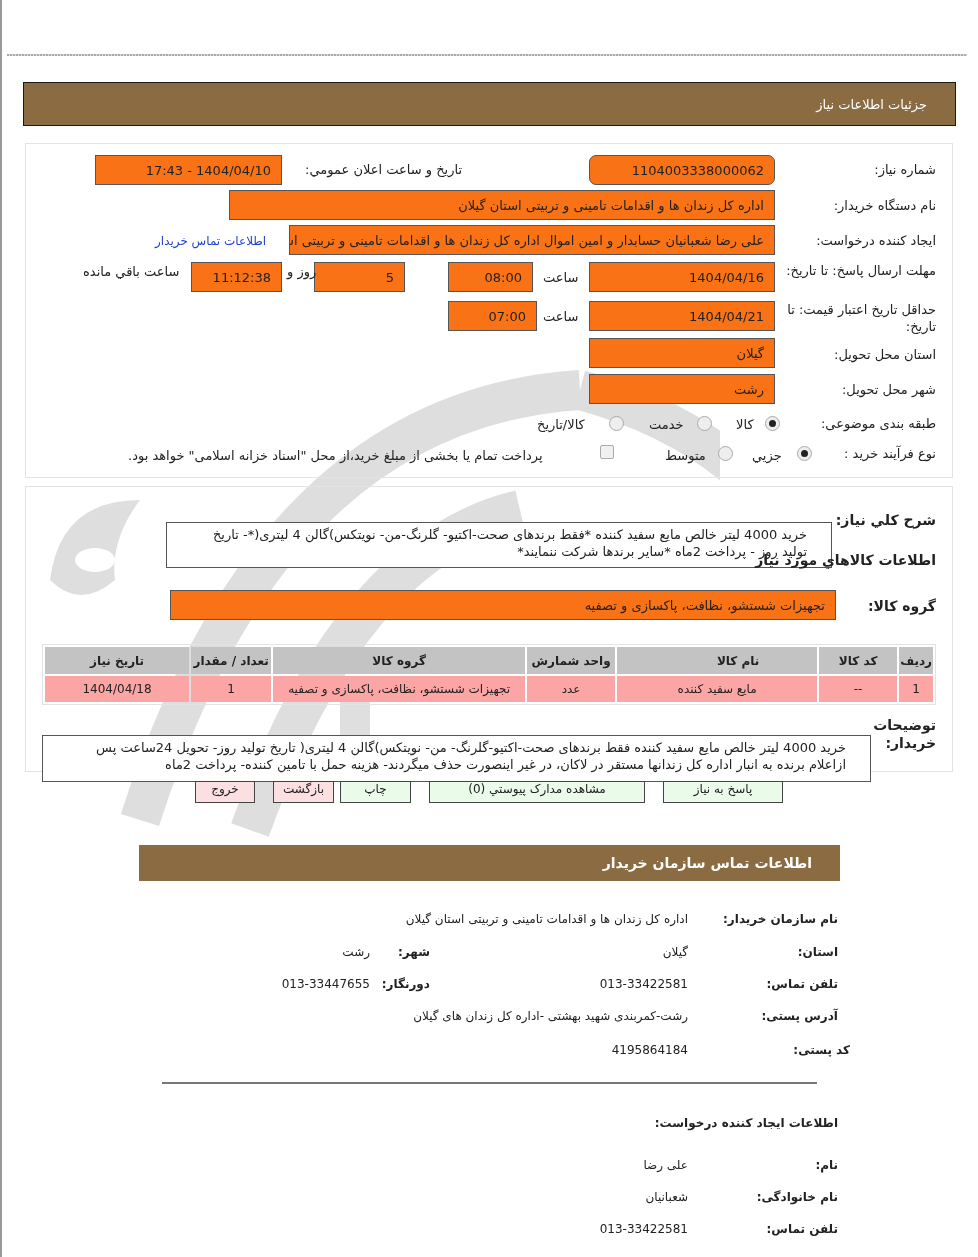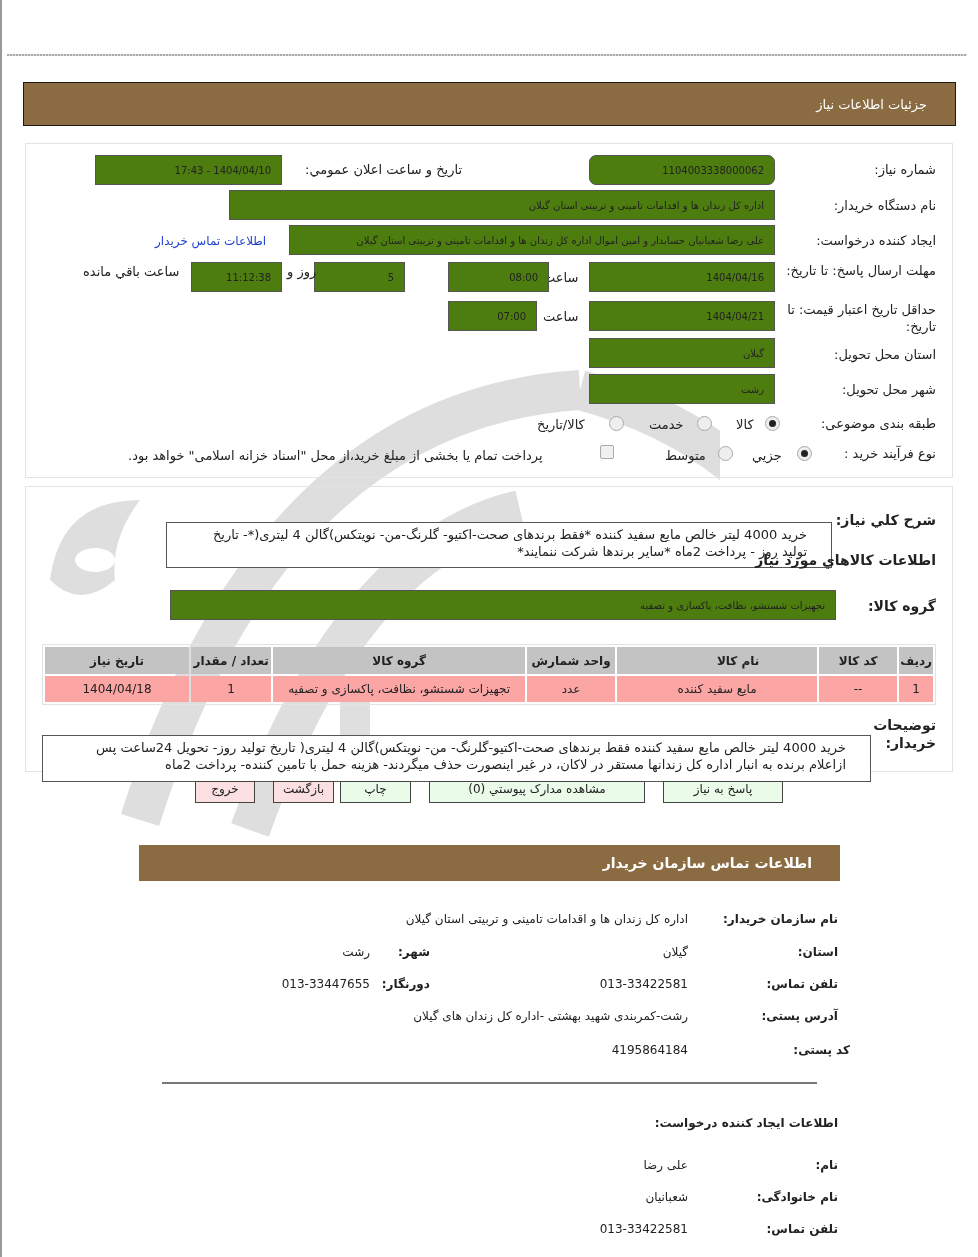--- a/index.html
+++ b/index.html
@@ -18,22 +18,22 @@
     .hdr-bar {
       position: absolute; background: #8b6b42; color: #fff;
       display: flex; align-items: center; padding-right: 28px;
     }
     .hdr1 { left: 23px; top: 82px; width: 933px; height: 44px; border: 1px solid #1a1a1a; font-size: 13px; }
     .hdr2 { left: 139px; top: 845px; width: 701px; height: 36px; font-weight: bold; font-size: 14px; }
     .panel { position: absolute; border: 1px solid #e3e3e3; }
     .panel1 { left: 25px; top: 143px; width: 928px; height: 335px; }
     .panel2 { left: 25px; top: 486px; width: 928px; height: 286px; }
     .lbl { position: absolute; font-size: 13px; color: #222; white-space: nowrap; }
-    .box { position: absolute; border: 1px solid #555; background: #4d7c0f; height: 30px;
-      padding: 0 10px; display: flex; align-items: center; font-size: 10px; white-space: nowrap; overflow: hidden; }
+    .box { position: absolute; border: 1px solid #555; background: #f97316; height: 30px;
+      padding: 0 10px; display: flex; align-items: center; font-size: 13px; white-space: nowrap; overflow: hidden; }
     .link { position: absolute; color: #1f3fd1; font-size: 12px; white-space: nowrap; }
     .radio { position: absolute; width: 15px; height: 15px; border-radius: 50%; border: 1px solid #aaa; background: #eee; }
     .radio.on::after { content: ""; position: absolute; left: 3px; top: 3px; width: 7px; height: 7px; border-radius: 50%; background: #222; }
     .check { position: absolute; width: 14px; height: 14px; border: 1px solid #aaa; background: #f0f0f0; border-radius: 2px; }
     .bold { font-weight: bold; }
     .desc-box { position: absolute; border: 1px solid #555; background: #fff; padding: 3px 24px; font-size: 13px; line-height: 17px; margin-top: 24px; }
     table.items { position: absolute; left: 42px; top: 644px; width: 894px; border-collapse: separate; border-spacing: 2px; border: 1px solid #e3e3e3; font-size: 12px; }
     table.items th { background: #c3c3c3; height: 27px; font-weight: bold; color: #222; font-size: 12px; }
     table.items td { background: #fca5a5; height: 26px; text-align: center; }
     .btn { position: absolute; height: 22px; border: 1px solid #444; display: flex; justify-content: center; align-items: flex-start; font-size: 12px; line-height: 14px; }
@@ -77,21 +77,21 @@
 <span class="lbl" style="right:42px;top:198px;">نام دستگاه خریدار:</span>
 <div class="box" style="left:229px;top:190px;width:546px;">اداره کل زندان ها و اقدامات تامینی و تربیتی استان گیلان</div>
 
 <span class="lbl" style="right:42px;top:233px;">ایجاد کننده درخواست:</span>
 <div class="box" style="left:289px;top:225px;width:486px;">علی رضا شعبانیان حسابدار و امین اموال اداره کل زندان ها و اقدامات تامینی و تربیتی استان گیلان</div>
 <a class="link" style="left:155px;top:234px;">اطلاعات تماس خریدار</a>
 
 <span class="lbl" style="right:42px;top:262px;width:150px;white-space:normal;line-height:17px;">مهلت ارسال پاسخ: تا تاریخ:</span>
 <div class="box" style="left:589px;top:262px;width:186px;">1404/04/16</div>
 <span class="lbl" style="left:543px;top:270px;">ساعت</span>
-<div class="box" style="left:448px;top:262px;width:101px;">08:00</div>
+<div class="box" style="left:448px;top:262px;width:85px;">08:00</div>
 <div class="box" style="left:314px;top:262px;width:91px;">5</div>
 <span class="lbl" style="left:287px;top:264px;">روز و</span>
 <div class="box" style="left:191px;top:262px;width:91px;padding-left:29px;">11:12:38</div>
 <span class="lbl" style="left:83px;top:264px;">ساعت باقي مانده</span>
 
 <span class="lbl" style="right:42px;top:301px;width:150px;white-space:normal;line-height:17px;">حداقل تاریخ اعتبار قیمت: تا تاریخ:</span>
 <div class="box" style="left:589px;top:301px;width:186px;">1404/04/21</div>
 <span class="lbl" style="left:543px;top:309px;">ساعت</span>
 <div class="box" style="left:448px;top:301px;width:89px;">07:00</div>
 

